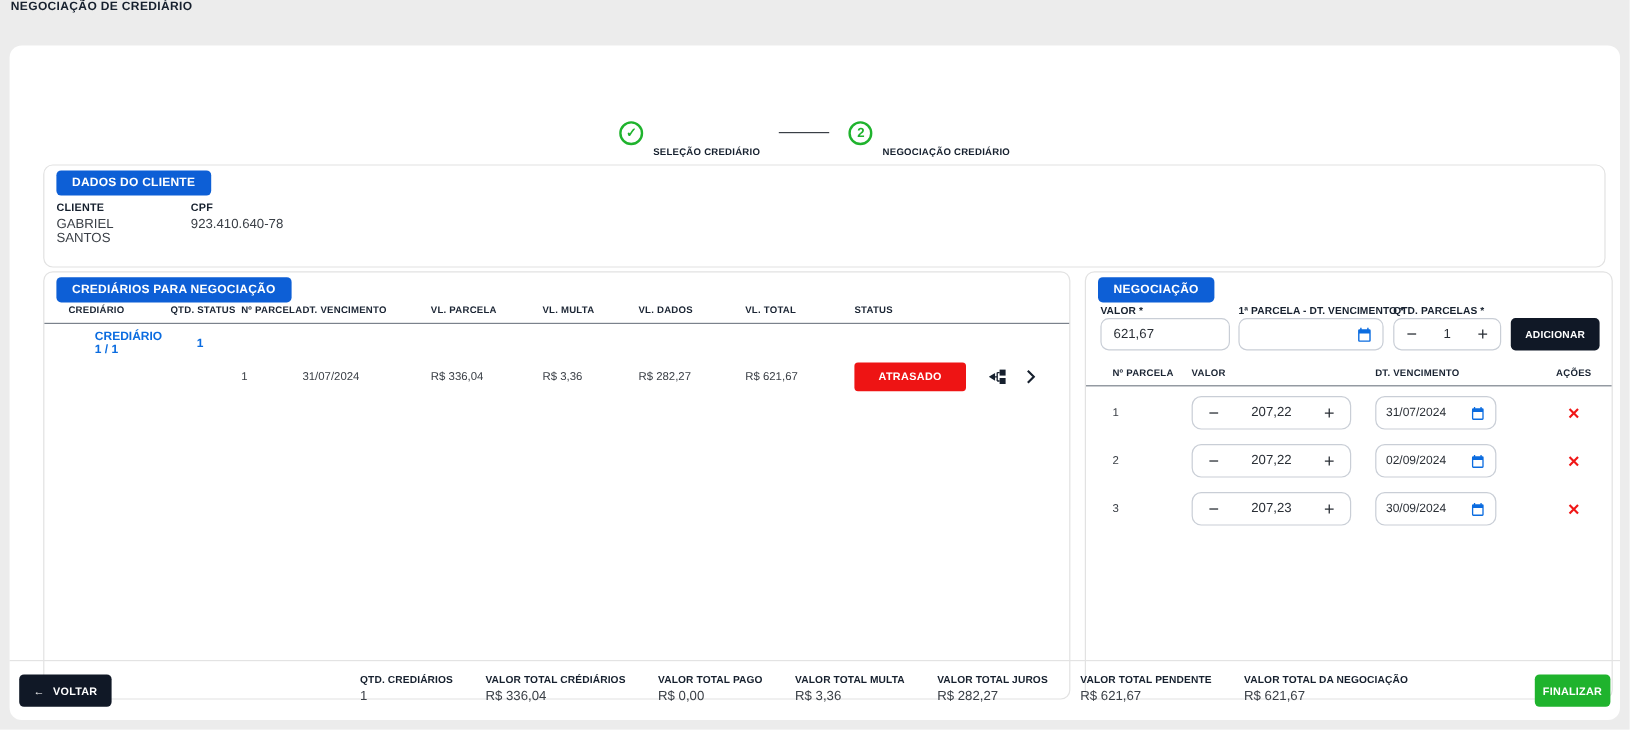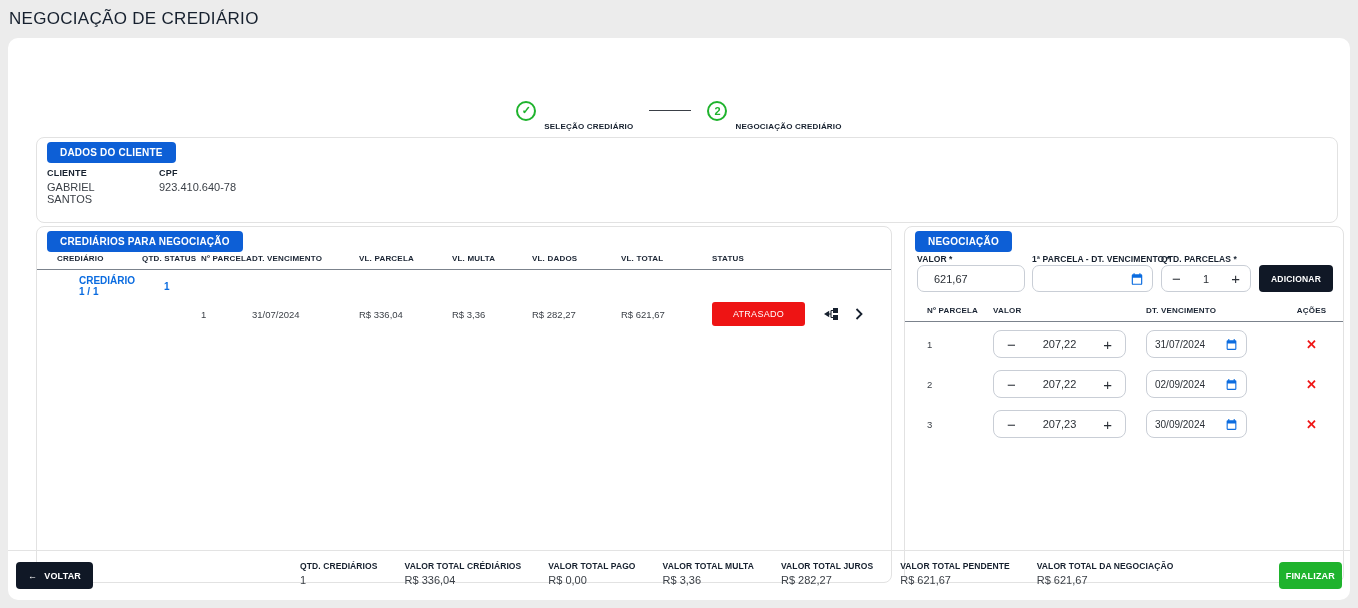--- a/index.html
+++ b/index.html
@@ -1,18 +1,18 @@
 <!DOCTYPE html>
 <html><head>
 <meta charset="utf-8">
 <style>
   html,body{margin:0;padding:0;}
   body{width:1358px;height:608px;background:#ececec;font-family:"Liberation Sans",sans-serif;overflow:hidden;}
   .app{position:relative;width:1358px;height:608px;}
-  .page-title{position:absolute;left:9px;top:9px;font-size:17px;font-weight:400;color:#16202e;letter-spacing:.3px;}
+  .page-title{position:absolute;left:9px;top:0;font-size:10px;font-weight:700;color:#16202e;letter-spacing:.3px;}
   .card{position:absolute;left:8px;top:38px;width:1342px;height:562px;background:#fff;border-radius:10px;}
 
   
   .stepper{position:absolute;left:0;top:52px;width:100%;display:flex;justify-content:center;align-items:center;gap:8px;}
   .step{display:flex;align-items:center;gap:8px;cursor:pointer;}
   .step-circle{width:20px;height:20px;border:2px solid #1fb32d;border-radius:50%;display:flex;align-items:center;justify-content:center;
     color:#1fb32d;font-size:11px;font-weight:700;background:#fff;box-sizing:border-box;}
   .step-label{font-size:8px;font-weight:700;color:#16202e;letter-spacing:.2px;margin-top:32px;}
   .step-connector{width:42px;height:1px;background:#3a3f46;margin:0 8px;}
 
@@ -30,33 +30,33 @@
   
   .left-panel{left:28px;top:188px;width:856px;height:357px;}
   .lt-grid{display:grid;grid-template-columns:85px 59px 51px 107px 93px 80px 89px 91px 105px 1fr;
     align-items:center;padding:0 8px 0 20px;box-sizing:border-box;}
   .lt-head{position:absolute;left:0;right:0;top:21px;height:22px;border-bottom:1px solid #7b828c;}
   .lt-head .th{font-size:8px;font-weight:700;color:#1a2433;letter-spacing:.2px;}
   .lt-group{position:absolute;left:0;right:0;top:44px;height:30px;}
   .lt-link{font-size:10px;font-weight:700;color:#0b6ce0;cursor:pointer;margin-left:22px;}
   .lt-row{position:absolute;left:0;right:0;top:66px;height:42px;}
   .lt-row .td{font-size:9.5px;color:#3a3f46;}
-  .status-badge{display:inline-block;background:#ee1414;color:#fff;font-size:9px;font-weight:400;letter-spacing:.3px;
+  .status-badge{display:inline-block;background:#ee1414;color:#fff;font-size:9px;font-weight:700;letter-spacing:.3px;
     width:93px;text-align:center;padding:7px 0;border-radius:3px;}
   .row-icons{display:flex;align-items:center;gap:16px;padding-left:6px;}
   .icon-btn{cursor:pointer;display:flex;align-items:center;}
 
   
   .right-panel{left:896px;top:188px;width:440px;height:357px;}
   .form-label{position:absolute;font-size:8.5px;font-weight:700;color:#16202e;letter-spacing:.1px;top:27px;}
   .lbl-valor{left:12px;}
   .lbl-data{left:127px;}
   .lbl-qtd{left:256px;}
   .inp{position:absolute;top:38px;height:27px;border:1px solid #c9ced6;border-radius:7px;box-sizing:border-box;background:#fff;}
-  .inp-valor{left:12px;width:108px;font-size:11px;color:#2a2f36;padding:0 16px;font-family:"Liberation Sans",sans-serif;}
+  .inp-valor{left:12px;width:108px;font-size:11px;color:#2a2f36;padding:0 10px;font-family:"Liberation Sans",sans-serif;}
   .inp-date{left:127px;width:121px;display:flex;align-items:center;justify-content:space-between;padding:0 8px;}
   .inp-date input{border:none;outline:none;width:80px;font-size:11px;padding:0;background:transparent;font-family:"Liberation Sans",sans-serif;}
   .stepper-box{left:256px;width:90px;display:flex;align-items:center;justify-content:space-between;padding:0 10px;}
   .step-sign{font-size:15px;color:#2a2f36;cursor:pointer;line-height:1;}
   .step-val{font-size:11px;color:#2a2f36;}
   .btn{border:none;border-radius:4px;color:#fff;font-weight:700;cursor:pointer;font-family:"Liberation Sans",sans-serif;}
   .btn-adicionar{position:absolute;left:354px;top:38px;width:74px;height:27px;background:#101826;font-size:8.5px;letter-spacing:.2px;}
 
   .rt-grid{display:grid;grid-template-columns:66px 153px 146px 1fr;align-items:center;padding:0 12px 0 22px;box-sizing:border-box;}
   .rt-head{position:absolute;left:0;right:0;top:72px;height:23px;border-bottom:1px solid #7b828c;}

